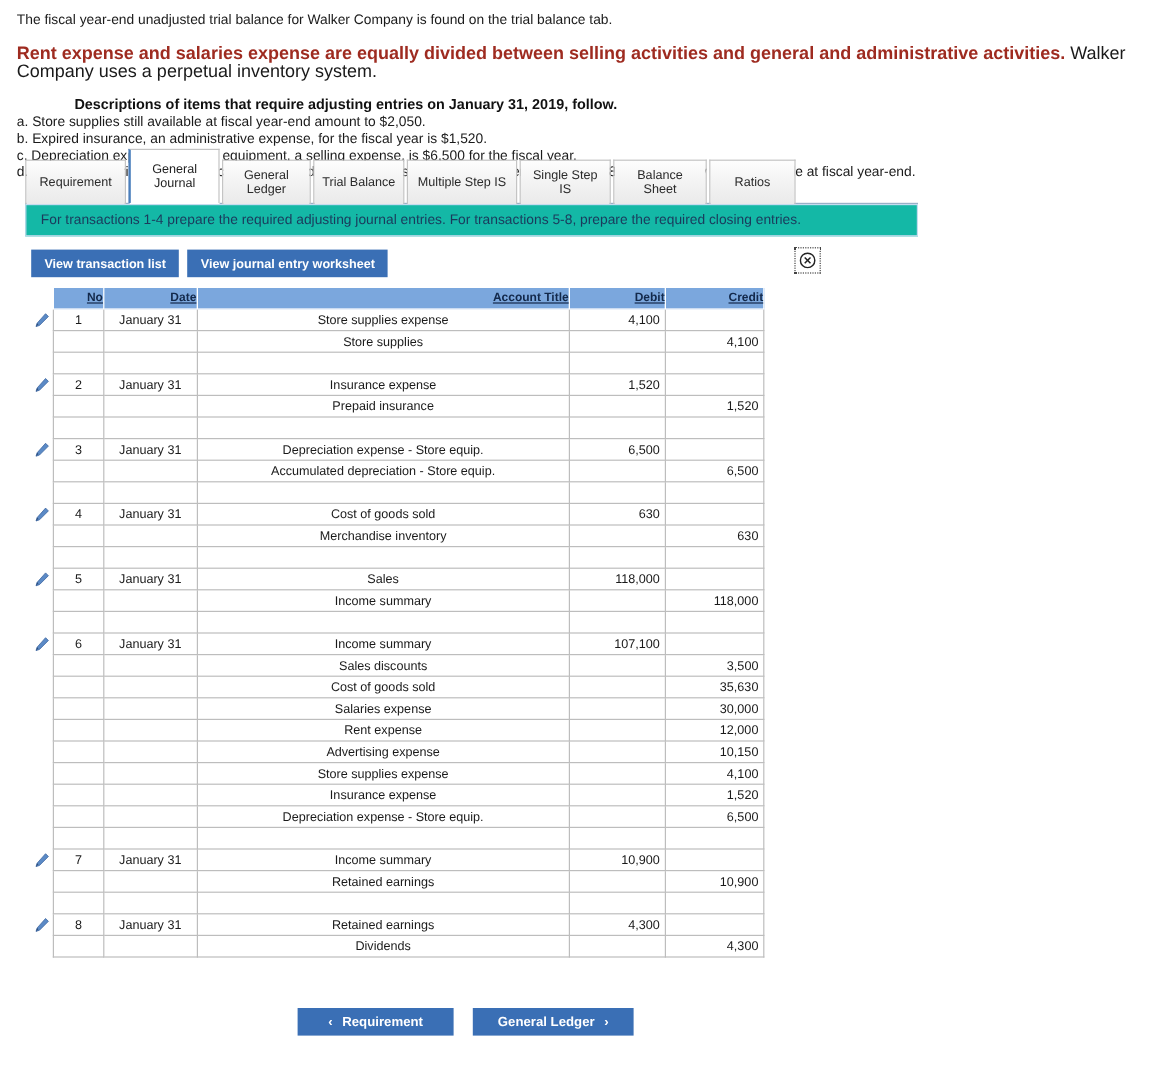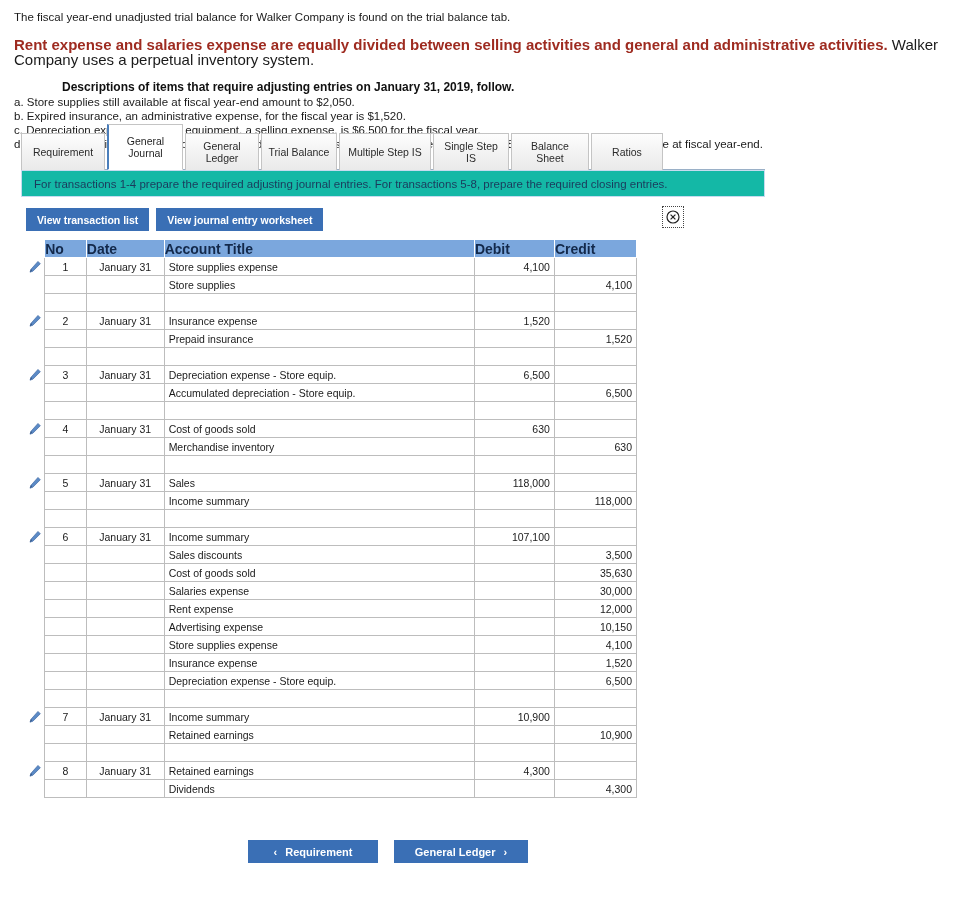--- a/index.html
+++ b/index.html
@@ -157,45 +157,46 @@
   }
   table.jt {
     border-collapse: collapse;
     table-layout: fixed;
     width: 612px;
     font-size: 10.5px;
   }
   table.jt th {
     background: #7ba7dd;
     color: #13294b;
-    font-size: 14px;
+    font-size: 10px;
     font-weight: bold;
     height: 17px;
     border: 1px solid #ffffff;
-    text-align: left;
+    text-align: right;
     padding: 0;
+    text-decoration: underline;
   }
   table.jt td {
     border: 1px solid #bdbdbd;
     height: 17px;
     padding: 0 4px;
     color: #1a1a1a;
     vertical-align: middle;
     background: #ffffff;
   }
   
   table.jt td.gutter, table.jt th.gutter {
     border: none;
     background: transparent;
     padding: 0;
     width: 18px;
   }
   td.c-no    { width: 38px;  text-align: center; }
   td.c-date  { width: 72px;  text-align: center; }
-  td.c-acct  { width: 290px; text-align: left;  }
+  td.c-acct  { width: 290px; text-align: center;  }
   td.c-debit { width: 74px;  text-align: right; padding-right: 7px; }
   td.c-cred  { width: 76px;  text-align: right; padding-right: 7px; }
   th.c-no    { width: 38px; }
   th.c-date  { width: 72px; }
   th.c-acct  { width: 290px; }
   th.c-debit { width: 74px; }
   th.c-cred  { width: 76px; }
   td.indent { padding-left: 16px; }
   tr.spacer td { height: 17px; }
   tr.spacer td.gutter { border: none; }

